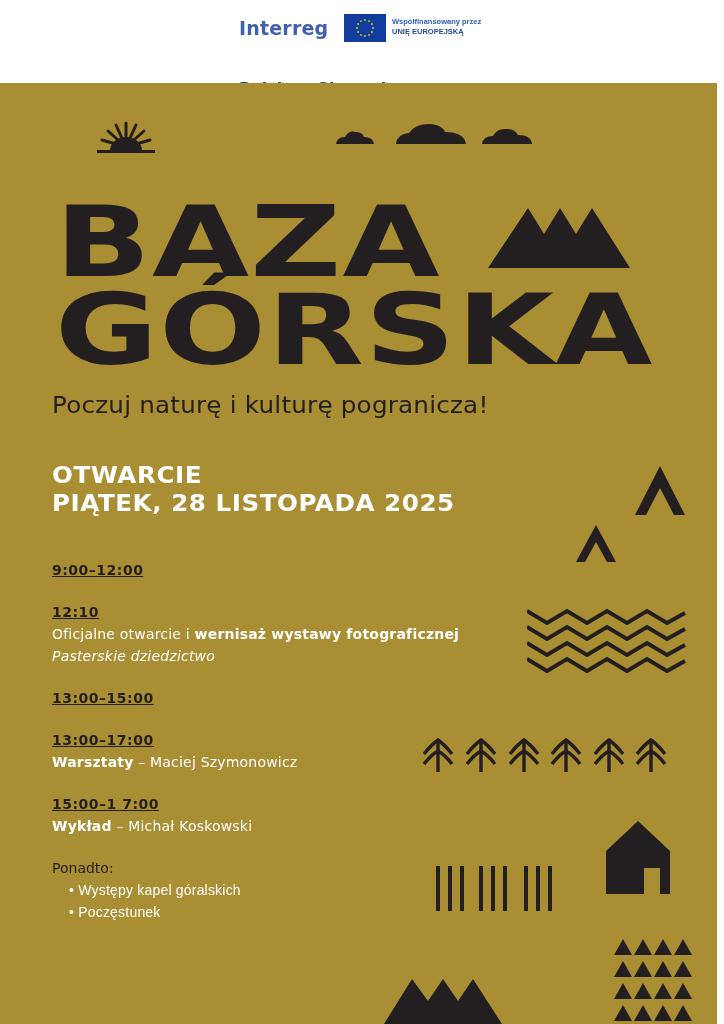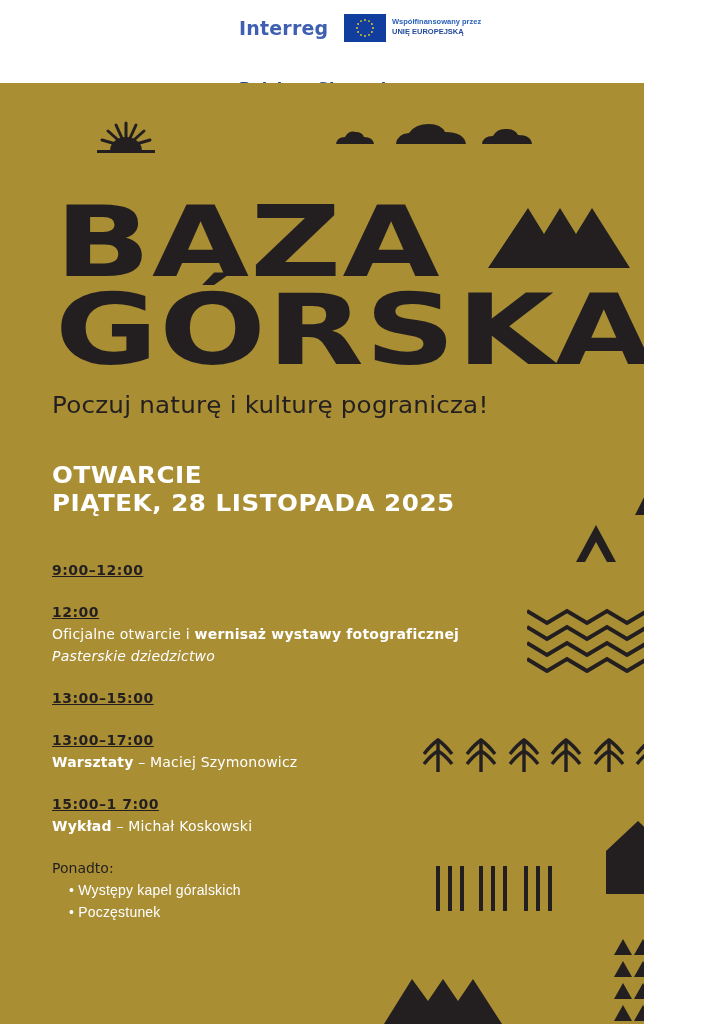--- a/index.html
+++ b/index.html
@@ -6,21 +6,21 @@
   html, body { width:724px; height:1024px; overflow:hidden; }
   body { background:#ffffff; font-family:"DejaVu Sans", sans-serif; position:relative; }
   .header { position:absolute; left:0; top:0; width:724px; height:83px; background:#fff; }
   .interreg { position:absolute; left:239px; top:17px; font-family:"DejaVu Sans", sans-serif; font-weight:bold; font-size:19px; color:#3f5fb0; letter-spacing:0.2px; }
   .eu-flag { position:absolute; left:344px; top:14px; width:42px; height:28px; background:#103d9e; }
   .eu-flag svg { width:42px; height:28px; display:block; }
   .cofin { position:absolute; left:392px; top:17px; font-size:7.5px; font-weight:bold; line-height:10px; color:#234a9c; font-family:"Liberation Sans", sans-serif; }
   .cofin .l1 { color:#2b62b8;text-align:right; }
   .region { position:absolute; left:239px; top:53px; font-size:16px; font-weight:bold; color:#284c94; font-family:"DejaVu Sans", sans-serif;margin-top:26px; }
 
-  .poster { position:absolute; left:0; top:83px; width:644px; height:941px; background:#a98e34; overflow:hidden; }
+  .poster { position:absolute; left:0; top:83px; width:717px; height:941px; background:#a98e34; overflow:hidden; }
   .abs { position:absolute; }
   .title { position:absolute; left:55px; font-family:"DejaVu Sans", sans-serif; font-weight:bold; color:#231f20; font-size:98px; line-height:98px; letter-spacing:1px; transform:scaleX(1.28); transform-origin:left top; }
   .title1 { top:110px; }
   .title2 { top:198px; }
   .subtitle { position:absolute; left:52px; top:309px; font-family:"DejaVu Sans", sans-serif; font-size:23px; color:#231f20; font-weight:normal; letter-spacing:0.2px; transform:scaleX(1.07); transform-origin:left top; }
   .opening { position:absolute; left:52px; top:378px; color:#ffffff; font-weight:bold; font-size:23px; line-height:28px; font-family:"DejaVu Sans", sans-serif; transform:scaleX(1.07); transform-origin:left top; letter-spacing:0.5px; }
   .schedule { position:absolute; left:52px; top:477px; width:420px; }
   .item { margin-bottom:21px; }
   .time { color:#231f20; font-weight:bold; font-size:14px; line-height:21px; letter-spacing:0.5px; font-family:"DejaVu Sans", sans-serif;text-decoration:underline; }
   .desc { color:#ffffff; font-size:14px; line-height:22px; font-family:"DejaVu Sans", sans-serif; letter-spacing:0.2px; }
@@ -131,21 +131,21 @@
         <polyline points="0,54 20,66 40,54 60,66 80,54 100,66 120,54 140,66 158,56"></polyline>
       </g>
     </svg>
   </div>
 
   <div class="schedule">
     <div class="item">
       <div class="time">9:00–12:00</div>
     </div>
     <div class="item">
-      <div class="time">12:00</div>
+      <div class="time">12:10</div>
       <div class="desc"><span>Oficjalne otwarcie i </span><b>wernisaż wystawy fotograficznej</b><i> Pasterskie dziedzictwo</i></div>
     </div>
     <div class="item">
       <div class="time">13:00–15:00</div>
     </div>
     <div class="item">
       <div class="time">13:00–17:00</div>
       <div class="desc"><b>Warsztaty</b><span> – Maciej Szymonowicz</span></div>
     </div>
     <div class="item">

